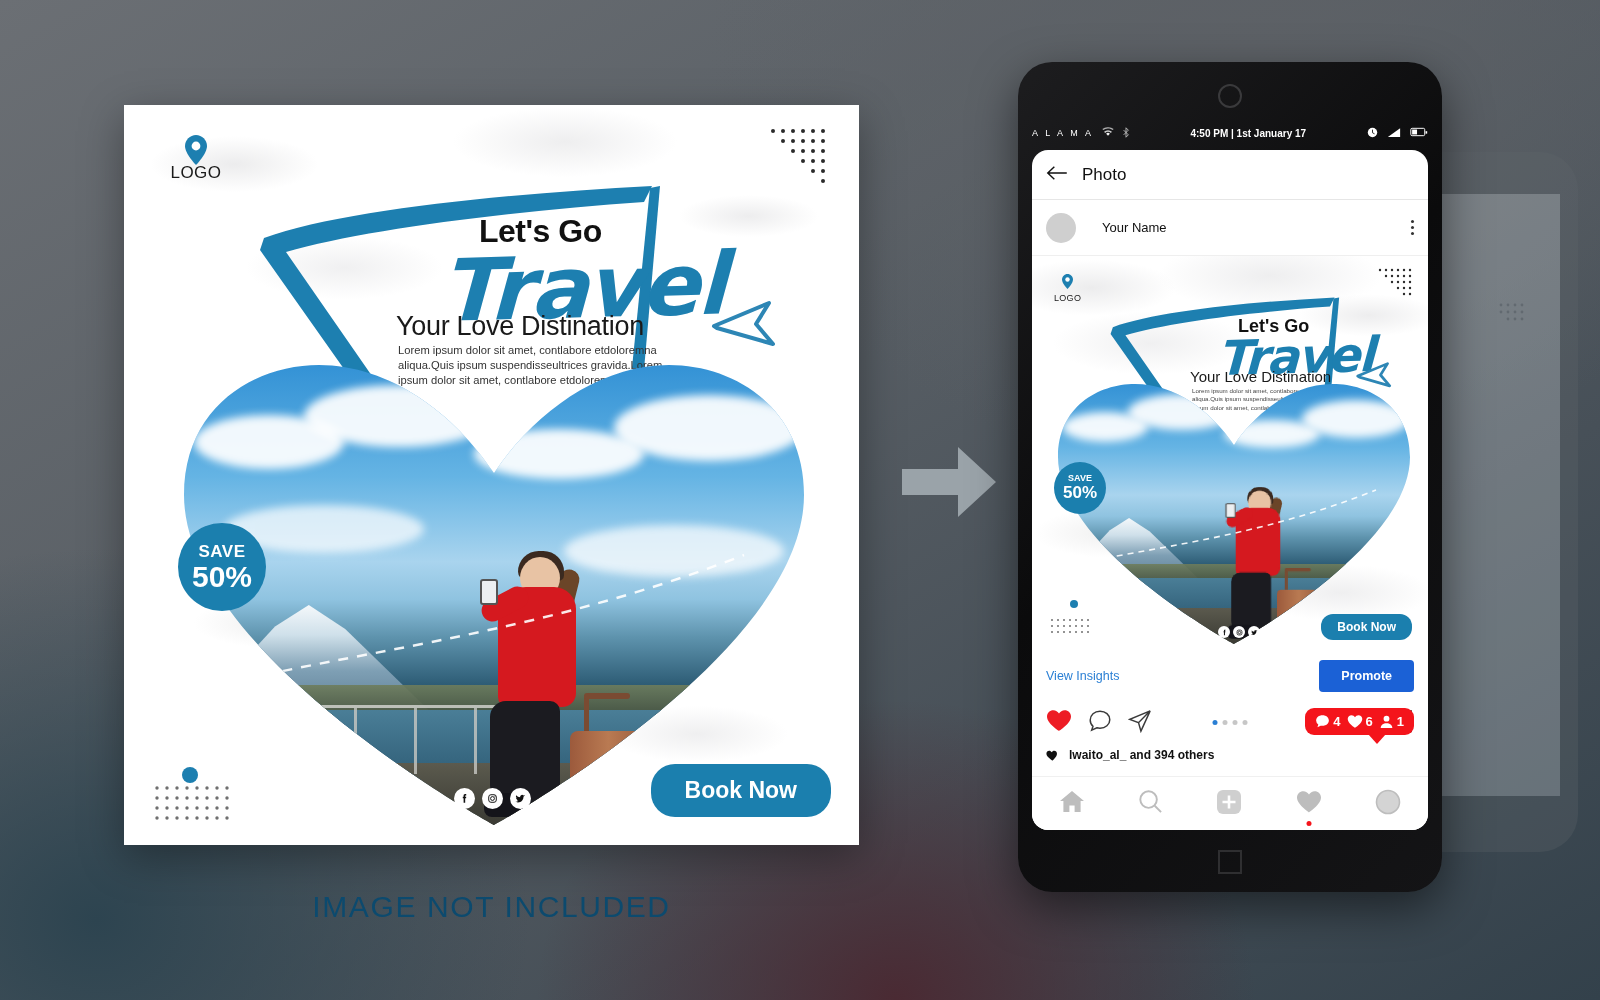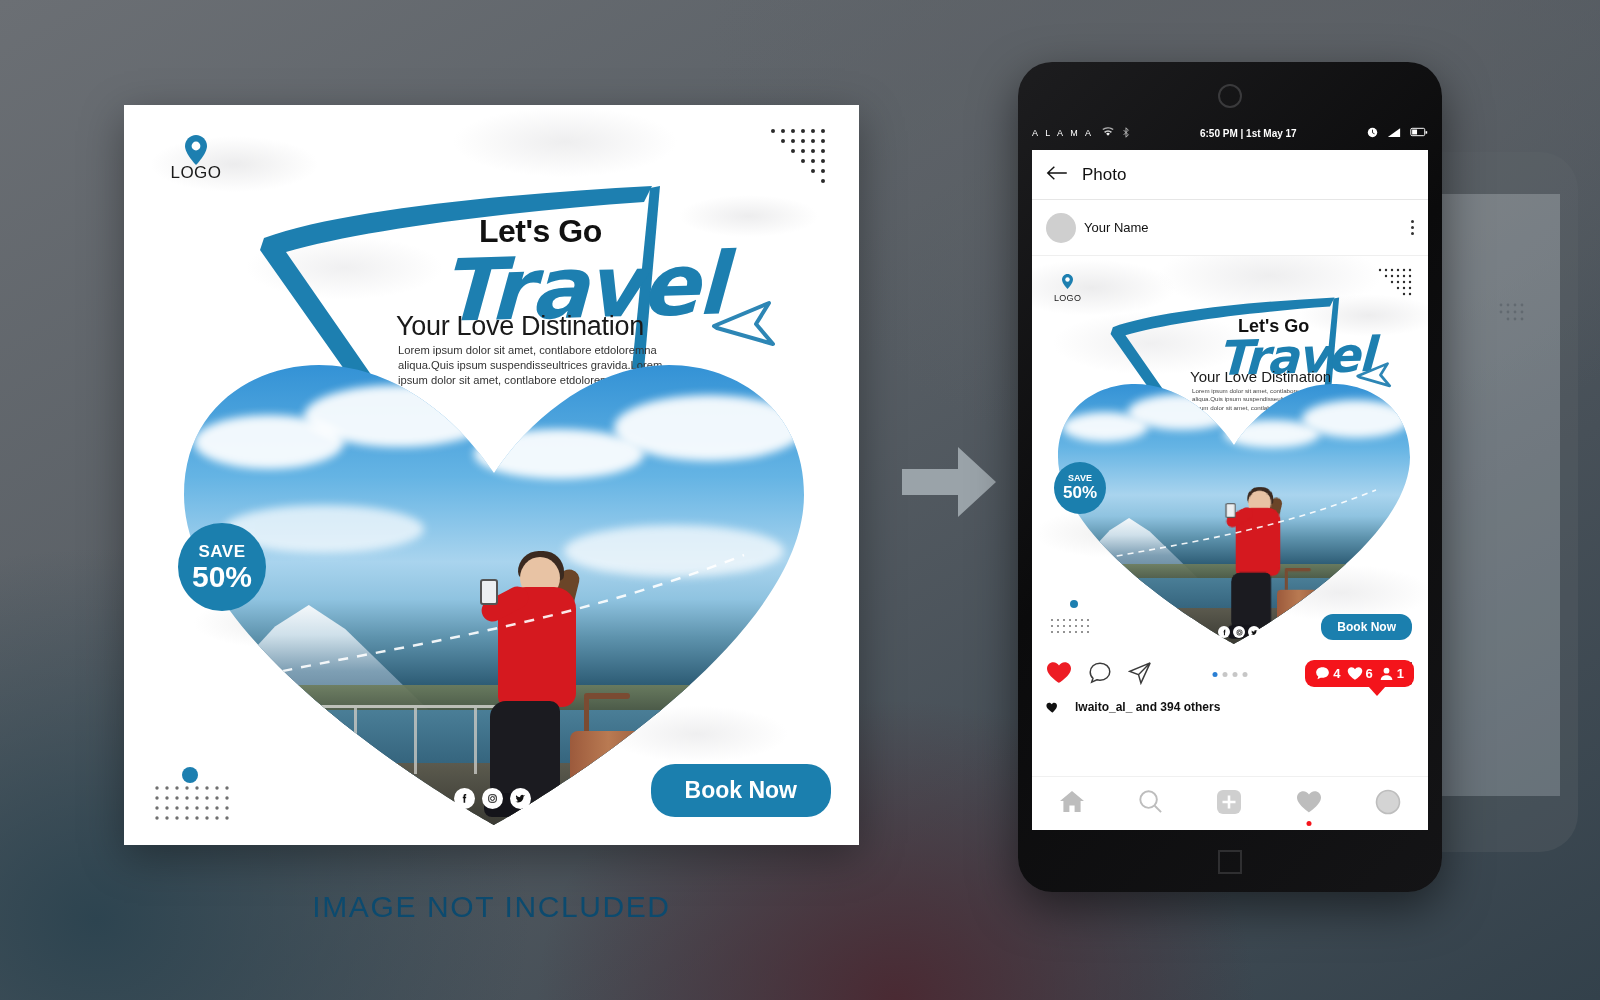--- a/index.html
+++ b/index.html
@@ -140,28 +140,28 @@
   .statusbar{
     position:absolute; left:14px; right:14px; top:58px; height:26px;
     display:flex; align-items:center; color:#fff; font-size:9.5px;
   }
   .sb-carrier{ letter-spacing:2.6px; font-size:9px; }
   .sb-left{ display:flex; align-items:center; gap:8px; }
   .sb-center{ flex:1; text-align:center; font-size:10px; font-weight:bold; }
   .sb-right{ display:flex; align-items:center; gap:9px; }
   .screen{
     position:absolute; left:14px; right:14px; top:88px; bottom:62px;
-    background:#fff; overflow:hidden;
+    background:#fff; overflow:hidden;border-radius:16px;
   }
   .app-header{
     height:50px; display:flex; align-items:center; gap:14px; padding:0 14px;
     border-bottom:1px solid #e6e6e6;
   }
   .app-header .t{ font-size:17px; color:#111; }
-  .post-head{ height:56px; display:flex; align-items:center; padding:0 14px; gap:8px; border-bottom:1px solid #efefef; }
+  .post-head{ height:56px; display:flex; align-items:center; padding:0 14px; gap:26px; border-bottom:1px solid #efefef; }
   .avatar{ width:30px; height:30px; border-radius:50%; background:#cfcfcf; }
   .uname{ font-size:13px; color:#111; flex:1; }
   .kebab{ display:flex; flex-direction:column; gap:3px; }
   .kebab i{ width:3px; height:3px; background:#333; border-radius:50%; }
 
   
   .mini{ position:relative; width:100%; height:396px; background:#fff; overflow:hidden; }
   .mini .mlogo{ position:absolute; left:22px; top:18px; text-align:center; }
   .mini .mlogo .lt{ font-size:9px; color:#1a1a1a; letter-spacing:.3px; }
   .mini .mdots-tri{ position:absolute; right:16px; top:12px; width:34px; height:30px; }
@@ -204,21 +204,21 @@
     position:absolute; right:14px; top:8px; background:#f4141b; color:#fff;
     border-radius:9px; padding:6px 10px; display:flex; align-items:center; gap:6px;
     font-size:13px; font-weight:bold; z-index:5;
   }
   .notif .pair{ display:flex; align-items:center; gap:3px; }
   .notif:after{
     content:""; position:absolute; left:58%; bottom:-9px; width:0; height:0;
     border-left:9px solid transparent; border-right:9px solid transparent; border-top:10px solid #f4141b;
   }
 
-  .likes-row{ padding:2px 14px 0; display:flex; align-items:center; gap:16px; font-size:12px; color:#111; font-weight:bold; }
+  .likes-row{ padding:2px 14px 0; display:flex; align-items:center; gap:10px; font-size:12px; color:#111; font-weight:bold; }
 
   .navbar{ position:absolute; left:0; right:0; bottom:0; height:54px; background:#fff; display:flex; align-items:center; justify-content:space-around; border-top:1px solid #f0f0f0; }
   .navbar .ni{ position:relative; color:#b8b8b8; cursor:pointer; }
   .navbar .ni .reddot{ position:absolute; left:50%; transform:translateX(-50%); bottom:-8px; width:5px; height:5px; border-radius:50%; background:#f4141b; }
   .home-square{ position:absolute; left:50%; transform:translateX(-50%); bottom:18px; width:24px; height:24px; border:2px solid #2f2f31; }
 </style>
 </head>
 <body>
 
 <div class="ghost">
@@ -443,21 +443,21 @@
             <path d="M7 5.3c1.3 0 2.5.5 3.4 1.3l1.2-1.4A7 7 0 007 3.4a7 7 0 00-4.6 1.8l1.2 1.4A5 5 0 017 5.3z" opacity=".8"></path>
             <path d="M7 1.3c2.1 0 4 .8 5.5 2l1.1-1.3A9.7 9.7 0 007 0 9.7 9.7 0 00.4 2l1.1 1.3A8.1 8.1 0 017 1.3z" opacity=".65"></path>
           </svg>
       </span>
       <span>
         <svg width="8" height="11" viewBox="0 0 10 14" fill="none" stroke="#bbb" stroke-width="1.2">
             <path d="M2 4l6 6-3 3V1l3 3-6 6"></path>
           </svg>
       </span>
     </div>
-    <div class="sb-center">6:50 PM | 1st May 17</div>
+    <div class="sb-center">4:50 PM | 1st January 17</div>
     <div class="sb-right">
       <span><svg width="11" height="11" viewBox="0 0 14 14" fill="#fff">
             <circle cx="7" cy="7" r="6"></circle>
             <path d="M7 3.4v3.9l2.6 1.4" stroke="#111" stroke-width="1.1" fill="none"></path>
           </svg></span>
       <span><svg width="14" height="11" viewBox="0 0 16 12" fill="#fff">
             <path d="M15 1v10H1z"></path>
           </svg></span>
       <span><svg width="18" height="10" viewBox="0 0 22 12" fill="none" stroke="#fff" stroke-width="1.2">
             <rect x="1" y="1.5" width="17" height="9" rx="1.6"></rect>
@@ -621,20 +621,24 @@
         <span>
             <svg width="7" height="7" viewBox="0 0 16 16" fill="#111">
               <path d="M14.5 4.1c-.5.2-1 .4-1.6.5.6-.3 1-.9 1.2-1.6-.5.3-1.1.6-1.8.7a2.8 2.8 0 00-4.8 2.5A8 8 0 011.7 3.3a2.8 2.8 0 00.9 3.7c-.5 0-.9-.1-1.3-.3a2.8 2.8 0 002.3 2.7c-.4.1-.9.1-1.3 0a2.8 2.8 0 002.6 2A5.6 5.6 0 010 12.5a8 8 0 004.3 1.2c5.2 0 8-4.3 8-8v-.4c.6-.4 1-.8 1.4-1.3z"></path>
             </svg>
           </span>
       </div>
 
       <button class="mbook">Book Now</button>
     </div>
 
+    <div class="insights-row">
+      <span class="view-insights">View Insights</span>
+      <button class="promote-btn">Promote</button>
+    </div>
 
     <div class="action-row">
       <span>
         <svg width="26" height="24" viewBox="0 0 26 24" fill="#ed1c24">
             <path d="M13 22S1 14.6 1 7.6C1 3.9 3.9 1.2 7.3 1.2c2.4 0 4.5 1.5 5.7 3.4 1.2-1.9 3.3-3.4 5.7-3.4C22.1 1.2 25 3.9 25 7.6 25 14.6 13 22 13 22z"></path>
           </svg>
       </span>
       <span>
         <svg width="24" height="24" viewBox="0 0 26 26" fill="none" stroke="#3a3a3a" stroke-width="1.6">
             <path d="M13 2.4c6 0 10.6 4 10.6 9.2 0 5.2-4.7 9.2-10.6 9.2a13 13 0 01-3.4-.4L4 23l1.4-4.2a8.8 8.8 0 01-3-6.8C2.4 6.5 7 2.4 13 2.4z"></path>

